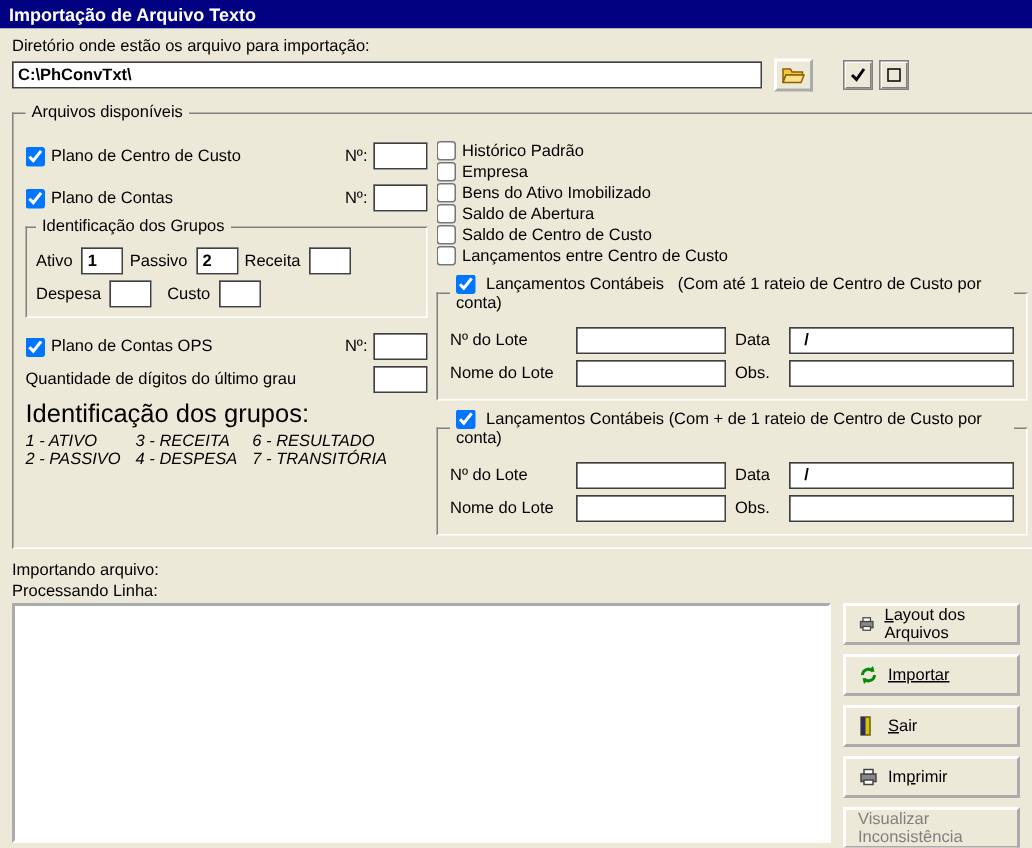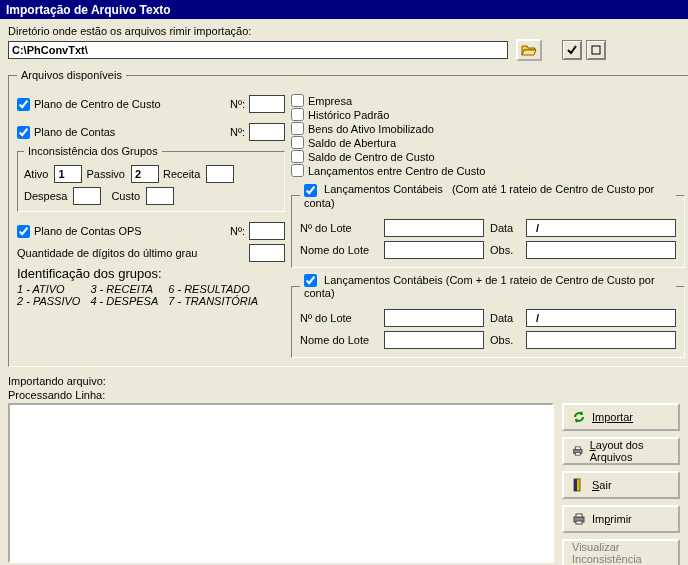--- a/index.html
+++ b/index.html
@@ -90,21 +90,21 @@
   fieldset.inner {
     margin-top: 4px;
     padding: 4px 6px 6px 6px;
   }
   .grid-row {
     display: flex; align-items: center; gap: 4px;
     margin-top: 4px;
   }
   .grid-row label { margin-right: 2px; }
   .grid-row input { width: 28px; }
-  .ops-legend { margin-top: 4px; font-size: 13px; }
+  .ops-legend { margin-top: 4px; font-size: 17px; }
   .ops-cols { display: flex; gap: 10px; margin-top: 2px; }
   .ops-cols div { white-space: nowrap; font-style: italic; }
   .right-check-list .chk-row { margin: 1px 0; }
   .lanc-box { margin-top: 6px; }
   .lanc-row {
     display: flex; align-items: center; gap: 6px;
     margin-top: 4px;
   }
   .lanc-row .lr-label { width: 78px; }
   .lanc-row .lr-input1 { width: 100px; }
@@ -145,21 +145,21 @@
 </style>
 </head>
 <body>
 
 <div class="titlebar">
   <span>Importação de Arquivo Texto</span>
 </div>
 
 <div class="client">
 
-  <span class="dirlabel">Diretório onde estão os arquivos rimir importação:</span>
+  <span class="dirlabel">Diretório onde estão os arquivo para importação:</span>
   <div class="row">
     <input type="text" class="path-input" value="C:\PhConvTxt\" style="">
     <span class="icon-btn">
       <svg width="16" height="14" viewBox="0 0 16 14">
         <path d="M1 3 h5 l1 2 h7 v2 H3 L1 12 Z" fill="#f4c642" stroke="#8a6000"></path>
         <path d="M3 7 h12 l-2 5 H1 Z" fill="#ffe08a" stroke="#8a6000"></path>
       </svg>
     </span>
     <span style="width:16px"></span>
     <span class="small-btn">
@@ -190,21 +190,21 @@
         <div style="height:6px"></div>
 
         <div class="chk-row">
           <input type="checkbox" checked="" style="">
           <span class="chk-label">Plano de Contas</span>
           <span style="margin-right:4px">Nº:</span>
           <input type="text" class="num-input" style="">
         </div>
 
         <fieldset class="inner">
-          <legend>Inconsistência dos Grupos</legend>
+          <legend>Identificação dos Grupos</legend>
           <div class="grid-row">
             <label>Ativo</label>
             <input type="text" value="1" style="">
             <label>Passivo</label>
             <input type="text" value="2" style="">
             <label>Receita</label>
             <input type="text" style="">
           </div>
           <div class="grid-row">
             <label>Despesa</label>
@@ -243,25 +243,25 @@
             <div>7 - TRANSITÓRIA</div>
           </div>
         </div>
 
       </div>
 
       <div class="right-col">
         <div class="right-check-list">
           <div class="chk-row">
               <input type="checkbox" style="">
+              <span>Histórico Padrão</span>
+            </div>
+          <div class="chk-row">
+              <input type="checkbox" style="">
               <span>Empresa</span>
-            </div>
-          <div class="chk-row">
-              <input type="checkbox" style="">
-              <span>Histórico Padrão</span>
             </div>
           <div class="chk-row">
               <input type="checkbox" style="">
               <span>Bens do Ativo Imobilizado</span>
             </div>
           <div class="chk-row">
               <input type="checkbox" style="">
               <span>Saldo de Abertura</span>
             </div>
           <div class="chk-row">
@@ -319,48 +319,48 @@
   <div class="status-lines">
     <div>Importando arquivo:</div>
     <div style="margin-top:2px">Processando Linha:</div>
   </div>
 
   <div class="log-area">
     <textarea class="log" readonly="" style=""></textarea>
     <div class="btn-stack">
       <button class="action">
         <svg width="14" height="14" viewBox="0 0 14 14">
+          <rect x="2" y="5" width="10" height="5" fill="#888" stroke="#444"></rect>
+          <rect x="4" y="2" width="6" height="3" fill="#fff" stroke="#444"></rect>
+          <rect x="4" y="9" width="6" height="3" fill="#fff" stroke="#444"></rect>
+        </svg>
+        <span><span class="underline">L</span><span>ayout dos Arquivos</span></span>
+      </button>
+      <button class="action">
+        <svg width="14" height="14" viewBox="0 0 14 14">
           <path d="M3 7a4 4 0 0 1 7-2.5" stroke="#068c06" stroke-width="2" fill="none"></path>
           <path d="M11 7a4 4 0 0 1-7 2.5" stroke="#068c06" stroke-width="2" fill="none"></path>
           <path d="M10 1 l1 4 l-4-1 Z" fill="#068c06"></path>
           <path d="M4 13 l-1-4 l4 1 Z" fill="#068c06"></path>
         </svg>
         <span><span class="underline">Importar</span></span>
+      </button>
+      <button class="action">
+        <svg width="14" height="14" viewBox="0 0 14 14">
+          <rect x="2" y="1" width="6" height="12" fill="#d4c400" stroke="#6b5f00"></rect>
+          <rect x="2" y="1" width="3" height="12" fill="#2a2a70"></rect>
+        </svg>
+        <span><span class="underline">S</span>air</span>
       </button>
       <button class="action">
         <svg width="14" height="14" viewBox="0 0 14 14">
           <rect x="2" y="5" width="10" height="5" fill="#888" stroke="#444"></rect>
           <rect x="4" y="2" width="6" height="3" fill="#fff" stroke="#444"></rect>
           <rect x="4" y="9" width="6" height="3" fill="#fff" stroke="#444"></rect>
         </svg>
-        <span><span class="underline">L</span><span>ayout dos Arquivos</span></span>
-      </button>
-      <button class="action">
-        <svg width="14" height="14" viewBox="0 0 14 14">
-          <rect x="2" y="1" width="6" height="12" fill="#d4c400" stroke="#6b5f00"></rect>
-          <rect x="2" y="1" width="3" height="12" fill="#2a2a70"></rect>
-        </svg>
-        <span><span class="underline">S</span>air</span>
-      </button>
-      <button class="action">
-        <svg width="14" height="14" viewBox="0 0 14 14">
-          <rect x="2" y="5" width="10" height="5" fill="#888" stroke="#444"></rect>
-          <rect x="4" y="2" width="6" height="3" fill="#fff" stroke="#444"></rect>
-          <rect x="4" y="9" width="6" height="3" fill="#fff" stroke="#444"></rect>
-        </svg>
         <span>Im<span class="underline">p</span>rimir</span>
       </button>
       <button class="action" disabled="">
         <span>Visualizar Inconsistência</span>
       </button>
     </div>
   </div>
 </div>
 
 </body></html>

